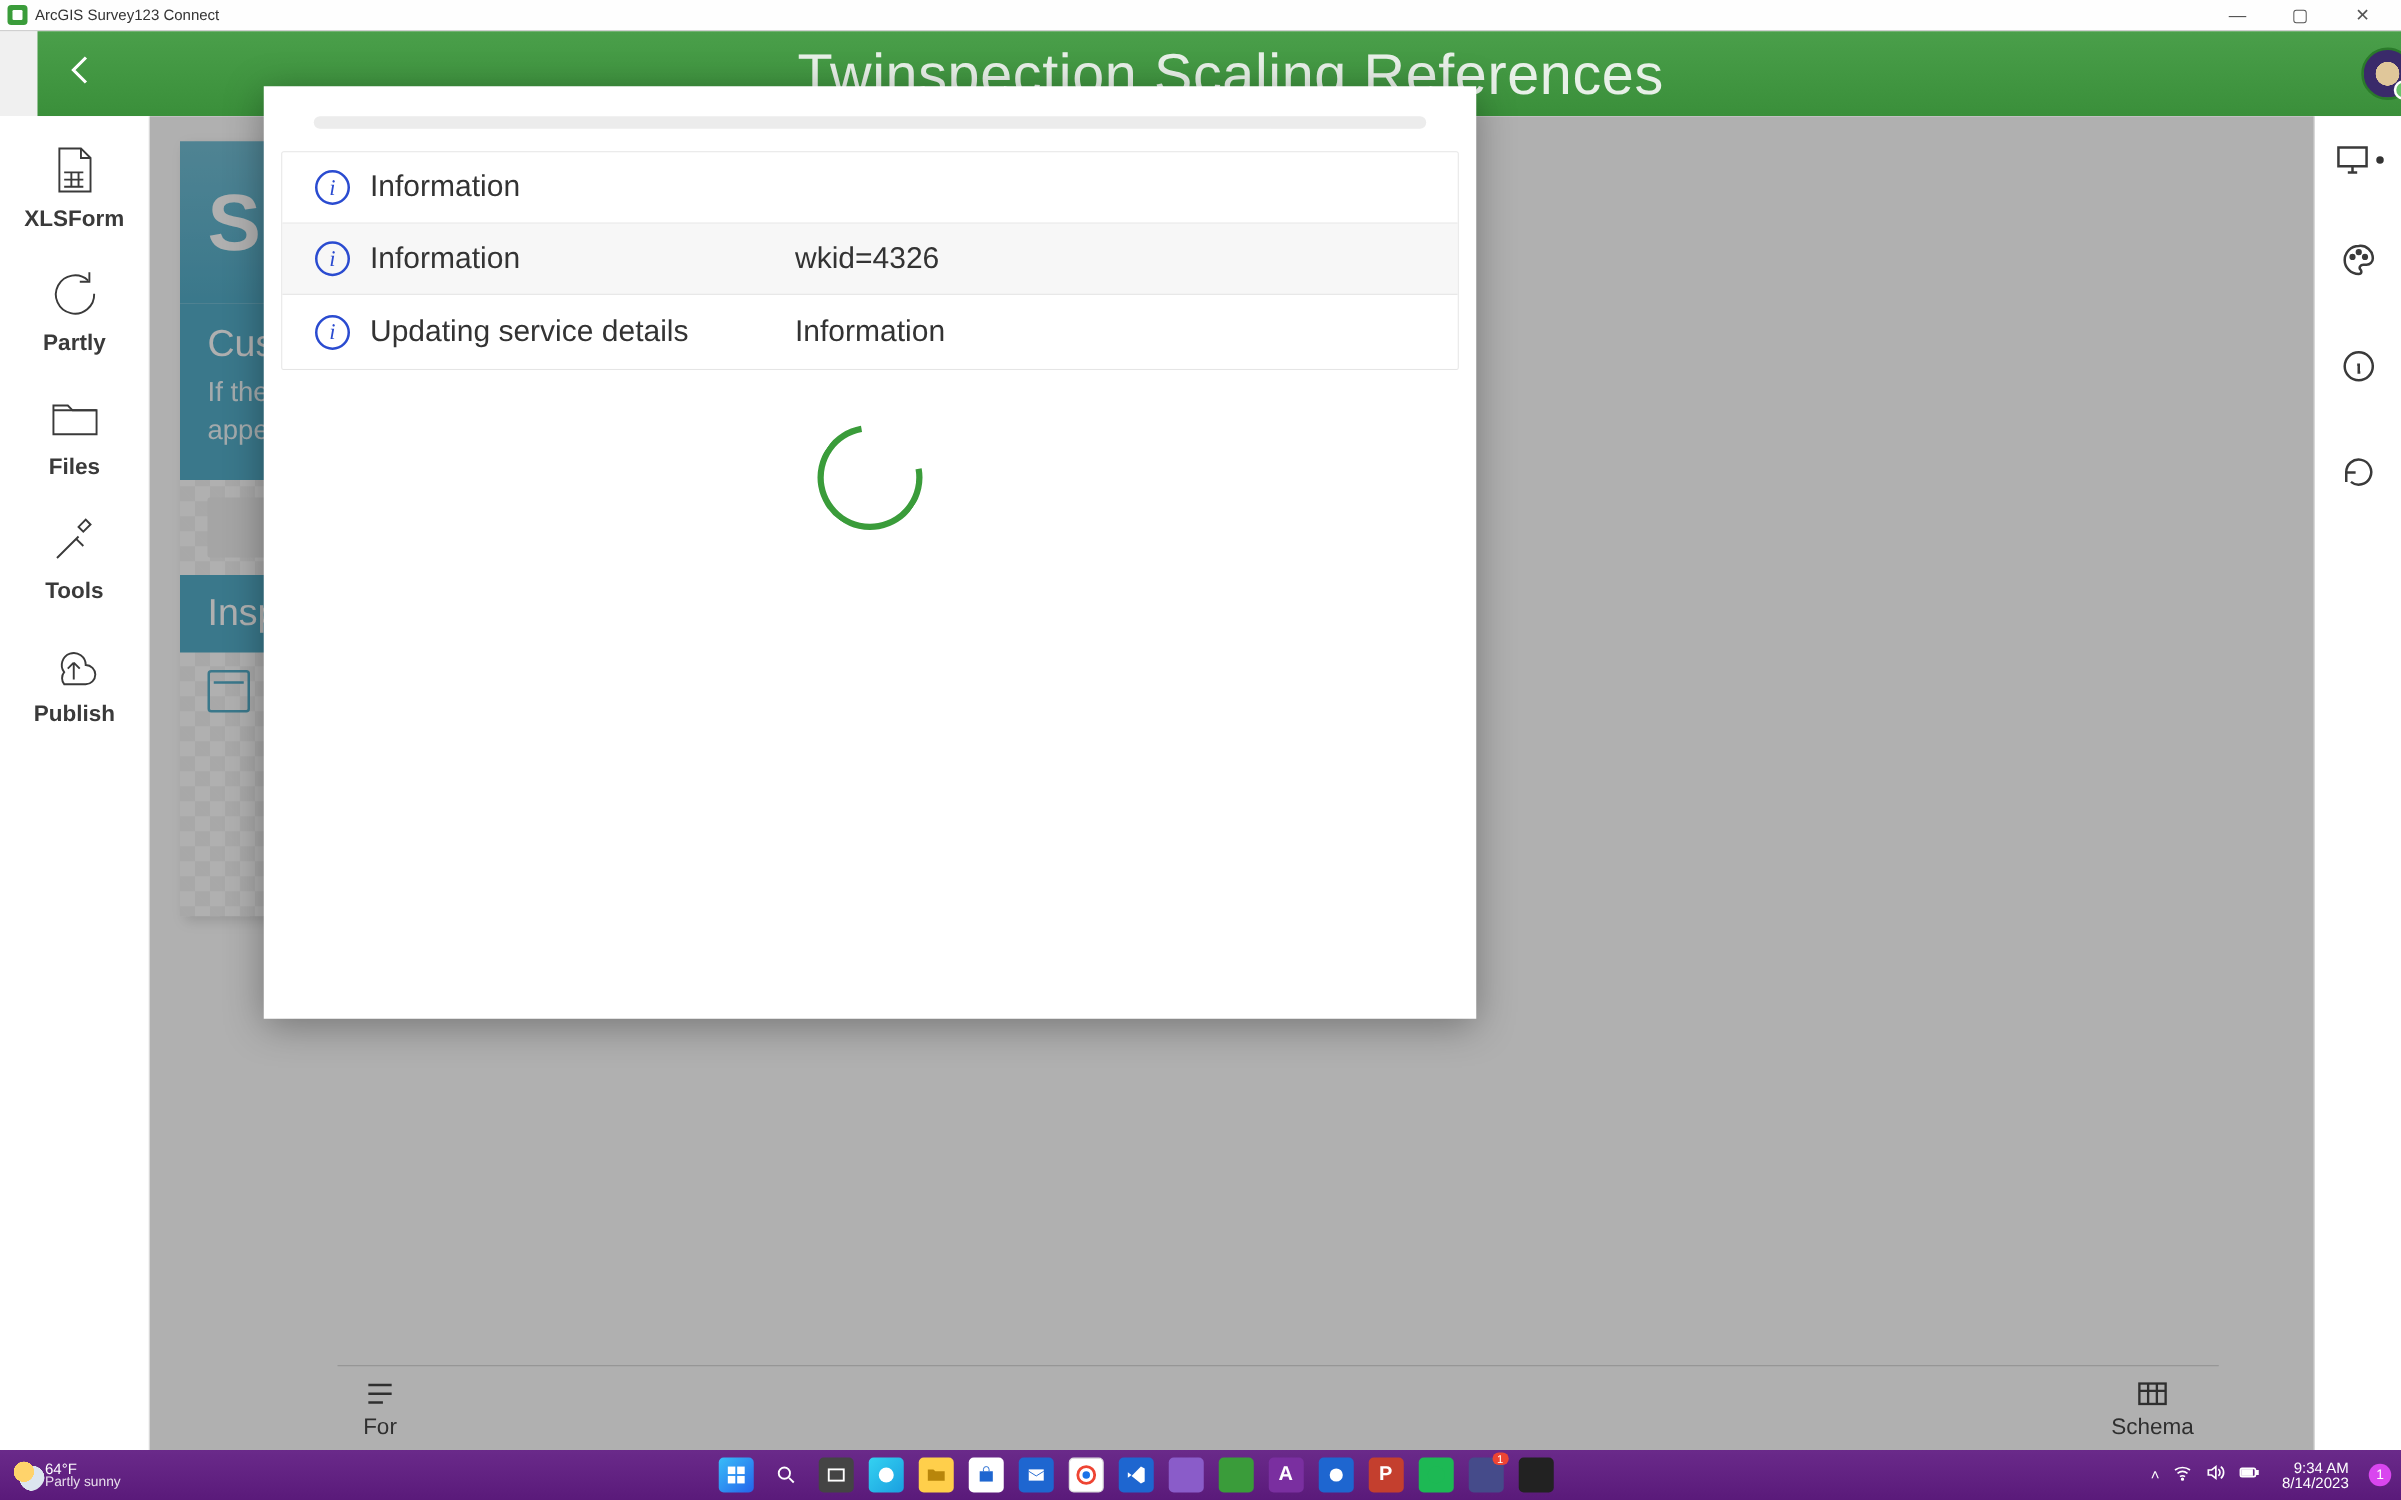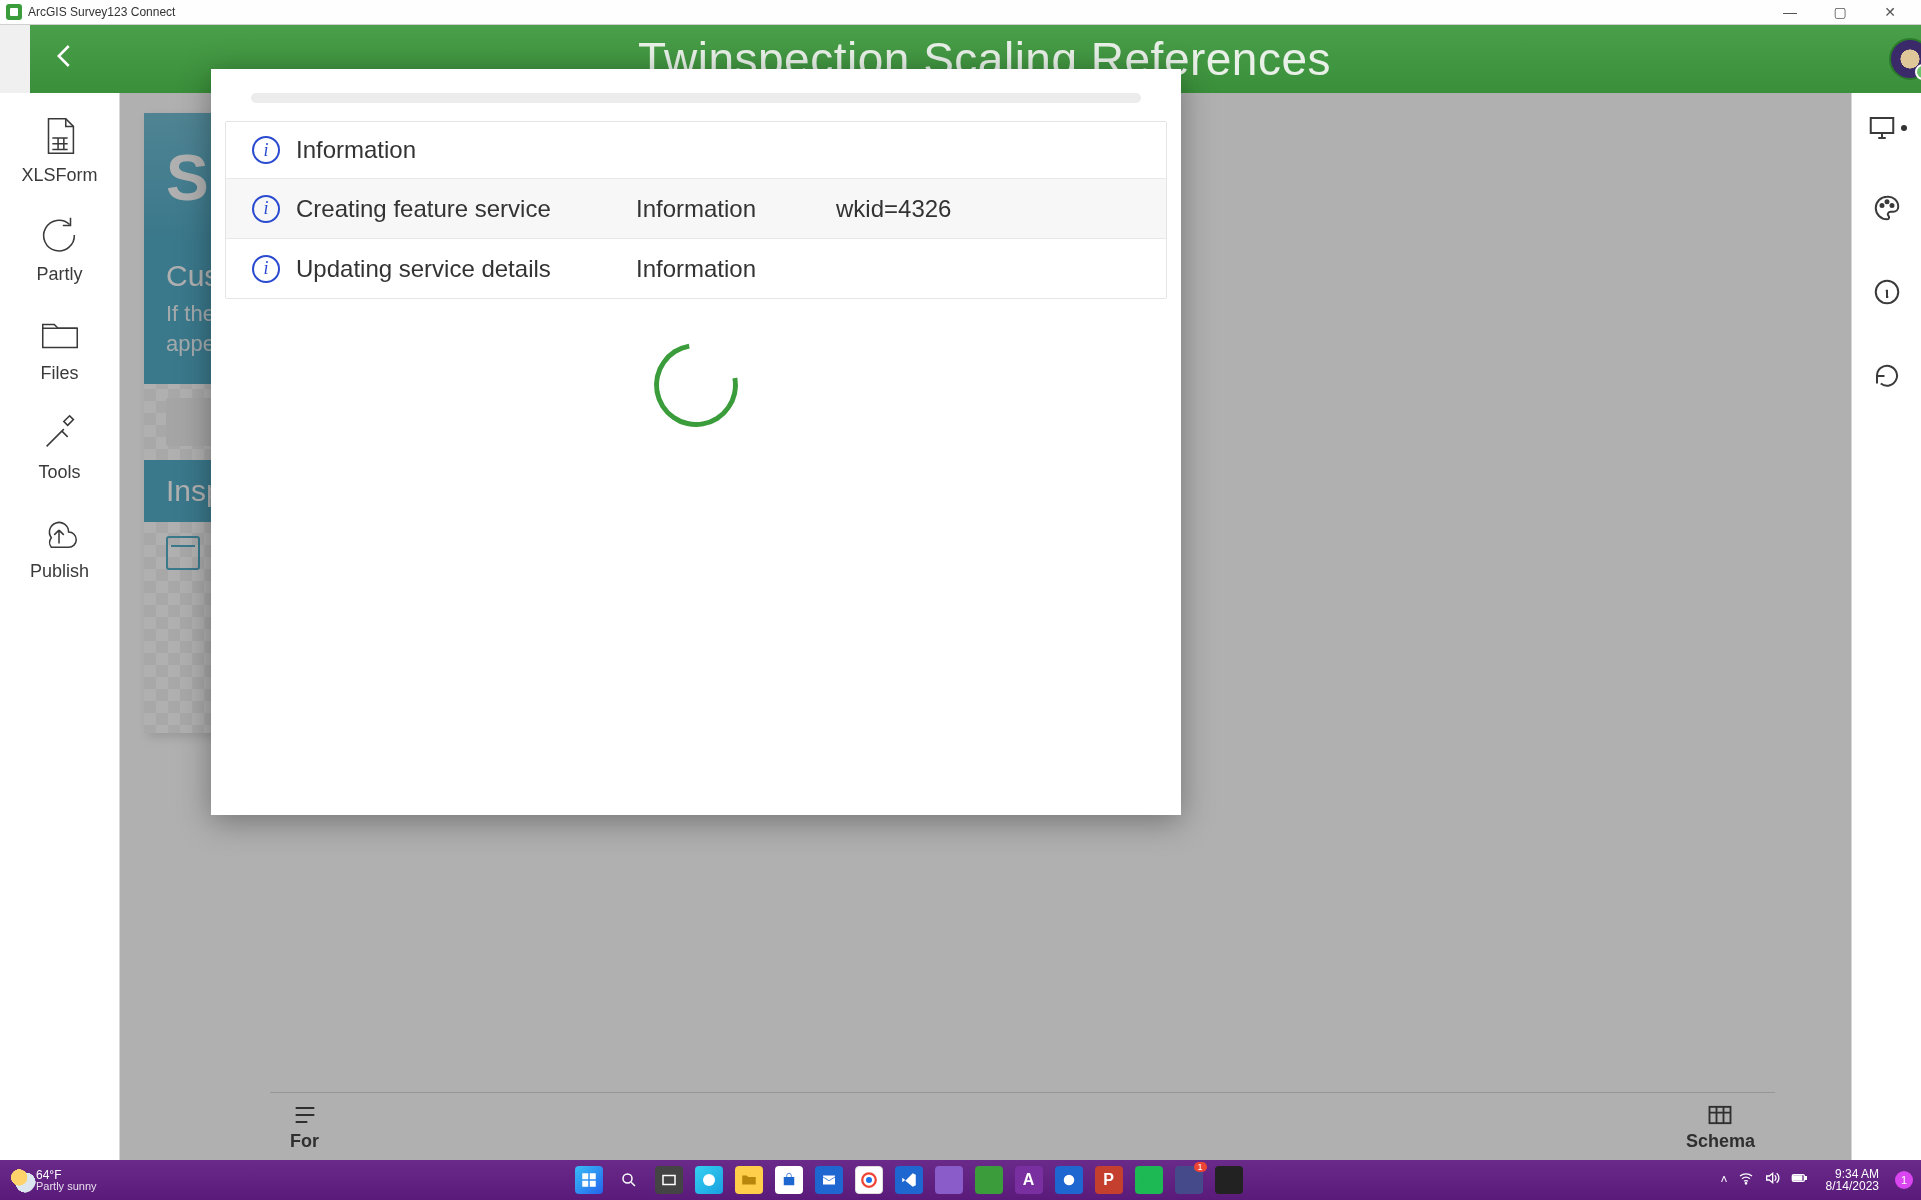--- a/index.html
+++ b/index.html
@@ -45,20 +45,21 @@
   
   .main-area {
     position: absolute; top: 93px; left:0; right:0; bottom: 40px;
     background: #fff;
     display:flex;
   }
   .left-rail {
     width: 120px; background:#ffffff; border-right:1px solid #d8d8d8;
     display:flex; flex-direction:column; align-items:center; gap: 26px;
     padding-top: 20px;
+    font-weight: bold;
   }
   .rail-item { display:flex; flex-direction:column; align-items:center; gap:6px; color:#3a3a3a; cursor:pointer; }
   .rail-item svg { width: 46px; height: 46px; stroke:#3a3a3a; fill:none; stroke-width:1.6; }
   .rail-item span { font-size: 18px; }
 
   .right-rail {
     width: 70px; background:#ffffff; border-left:1px solid #d8d8d8;
     display:flex; flex-direction:column; align-items:center;
     padding-top: 20px; gap: 50px;
   }
@@ -96,21 +97,21 @@
     position:absolute; right:76px; top:24px;
     display:flex; flex-direction:column; gap:22px; font-size:26px; color:#444;
   }
 
   
   .bottom-tabs {
     position:absolute; left:150px; bottom:0; right:76px; height:68px;
     border-top:1px solid #d8d8d8; background:#fff;
     display:flex; align-items:center; justify-content:space-between; padding:0 20px;
   }
-  .bt-item { display:flex; flex-direction:column; align-items:center; gap:2px; color:#3a3a3a; font-size:18px;font-weight:bold;}
+  .bt-item { display:flex; flex-direction:column; align-items:center; gap:2px; color:#3a3a3a; font-size:18px;}
   .bt-item svg { width:28px;height:28px; stroke:#3a3a3a; fill:none; stroke-width:1.6;}
 
   
   .dim {
     position:absolute; inset:0; background: rgba(30,30,30,0.35);
   }
 
   
   .dialog {
     position:absolute; left: 211px; top: 69px;
@@ -311,21 +312,20 @@
 <div class="dialog">
   <div class="dialog-progressbar"></div>
   <div class="dialog-list">
     <div class="dl-row">
       <div class="info-icon">i</div>
       <div>Information</div>
       <div></div>
     </div>
     <div class="dl-row">
       <div class="info-icon">i</div>
-      <div class="dl-msg">Creating feature service</div>
       <div>Information</div>
       <div>wkid=4326</div>
     </div>
     <div class="dl-row">
       <div class="info-icon">i</div>
       <div class="dl-msg">Updating service details</div>
       <div>Information</div>
       <div></div>
     </div>
   </div>

